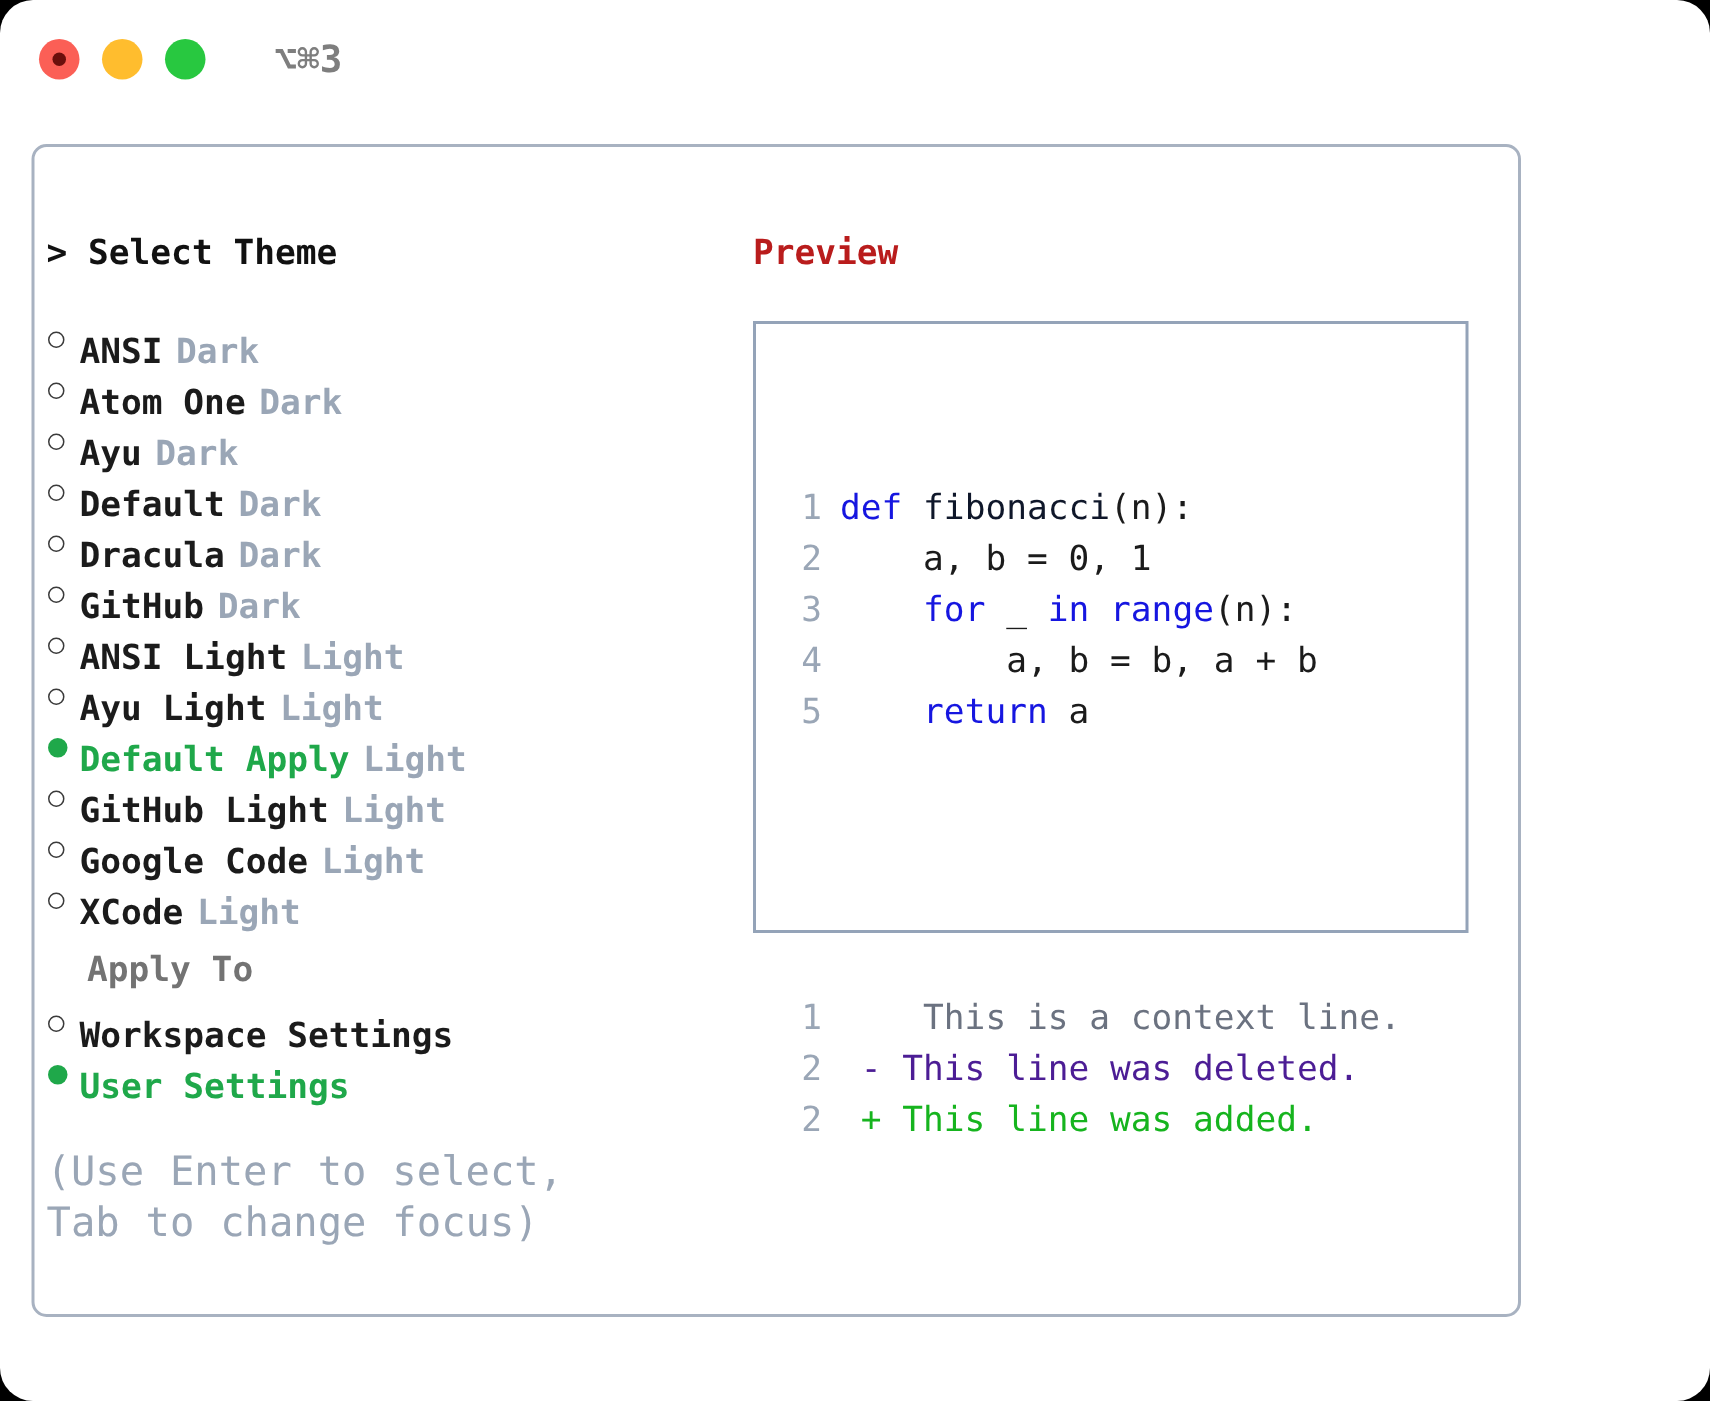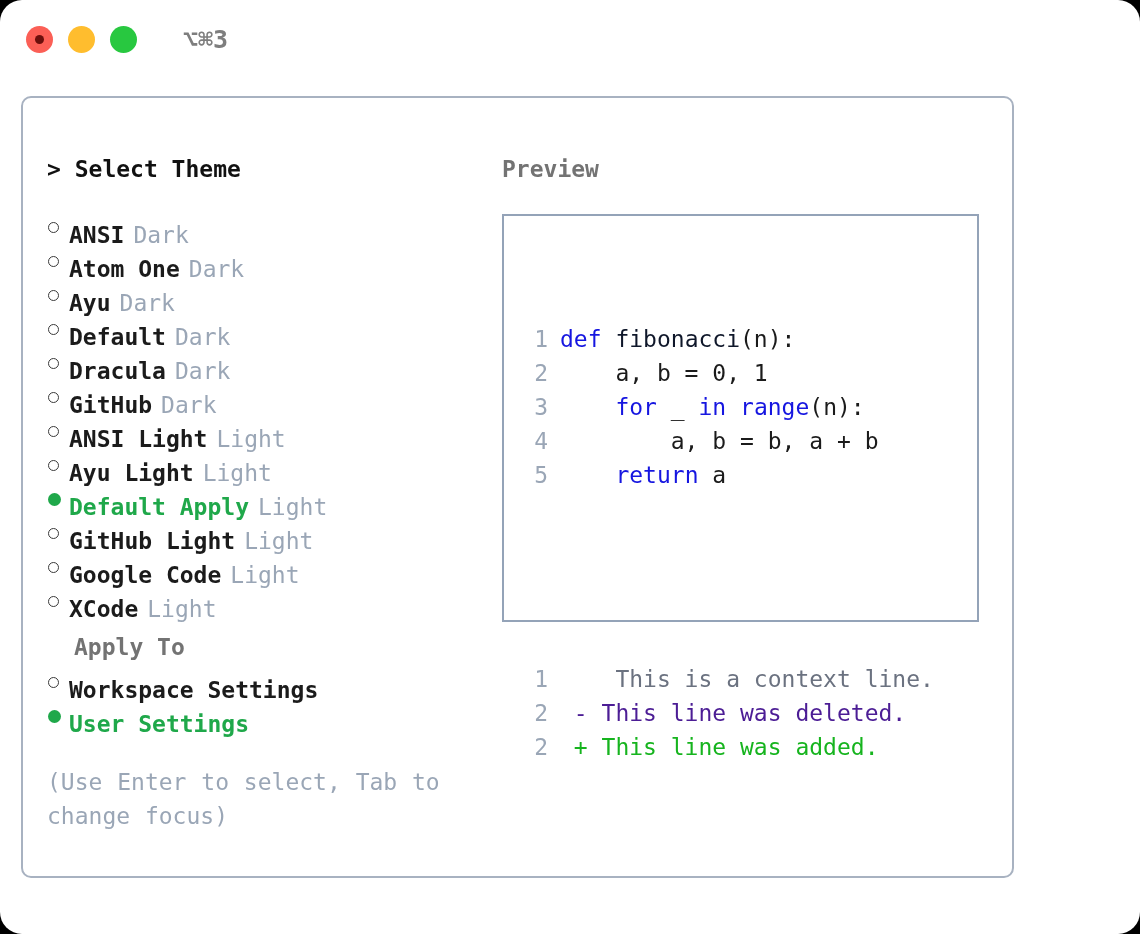--- a/index.html
+++ b/index.html
@@ -77,21 +77,21 @@
     height: 782px;
     box-sizing: border-box;
     border: 2px solid #a8b2c1;
     border-radius: 10px;
     background: #ffffff;
   }
 
   
   .col-left {
     position: absolute;
-    left: 24px;
+    left: 8px;
     top: 54px;
     width: 452px;
   }
   .col-right {
     position: absolute;
     left: 479px;
     top: 54px;
     width: 490px;
   }
 
@@ -141,52 +141,52 @@
     top: 12px;
   }
   .opt-name {
     color: #1b1b1b;
     font-weight: bold;
     text-align: center;
   }
   .opt-row.selected .opt-name { color: #1fa84a; }
   .opt-kind {
     color: #9aa6b6;
-    font-weight: normal;
+    font-weight: bold;
     margin-left: 9px;
     margin-top: 32px;
   }
   .opt-row.selected .opt-kind { color: #9aa6b6; }
 
   .apply-head {
     font-size: 23px;
     font-weight: bold;
     color: #737373;
     line-height: 34px;
     height: 34px;
     padding-left: 27px;
     white-space: pre;
   }
   .spacer-lg { height: 36px; }
   .spacer-md { height: 33px; }
 
   .hint {
-    font-size: 23px;
+    font-size: 27px;
     line-height: 34px;
     color: #9aa6b6;
     width: 405px;
     white-space: normal;
     word-spacing: 1px;
   }
 
   
   .preview-title {
     font-size: 23px;
     font-weight: bold;
-    color: #737373;
+    color: #b91c1c;
     line-height: 34px;
     height: 34px;
     white-space: pre;
   }
   .preview-box {
     margin-top: 28px;
     width: 477px;
     height: 408px;
     box-sizing: border-box;
     border: 2px solid #94a3b8;

